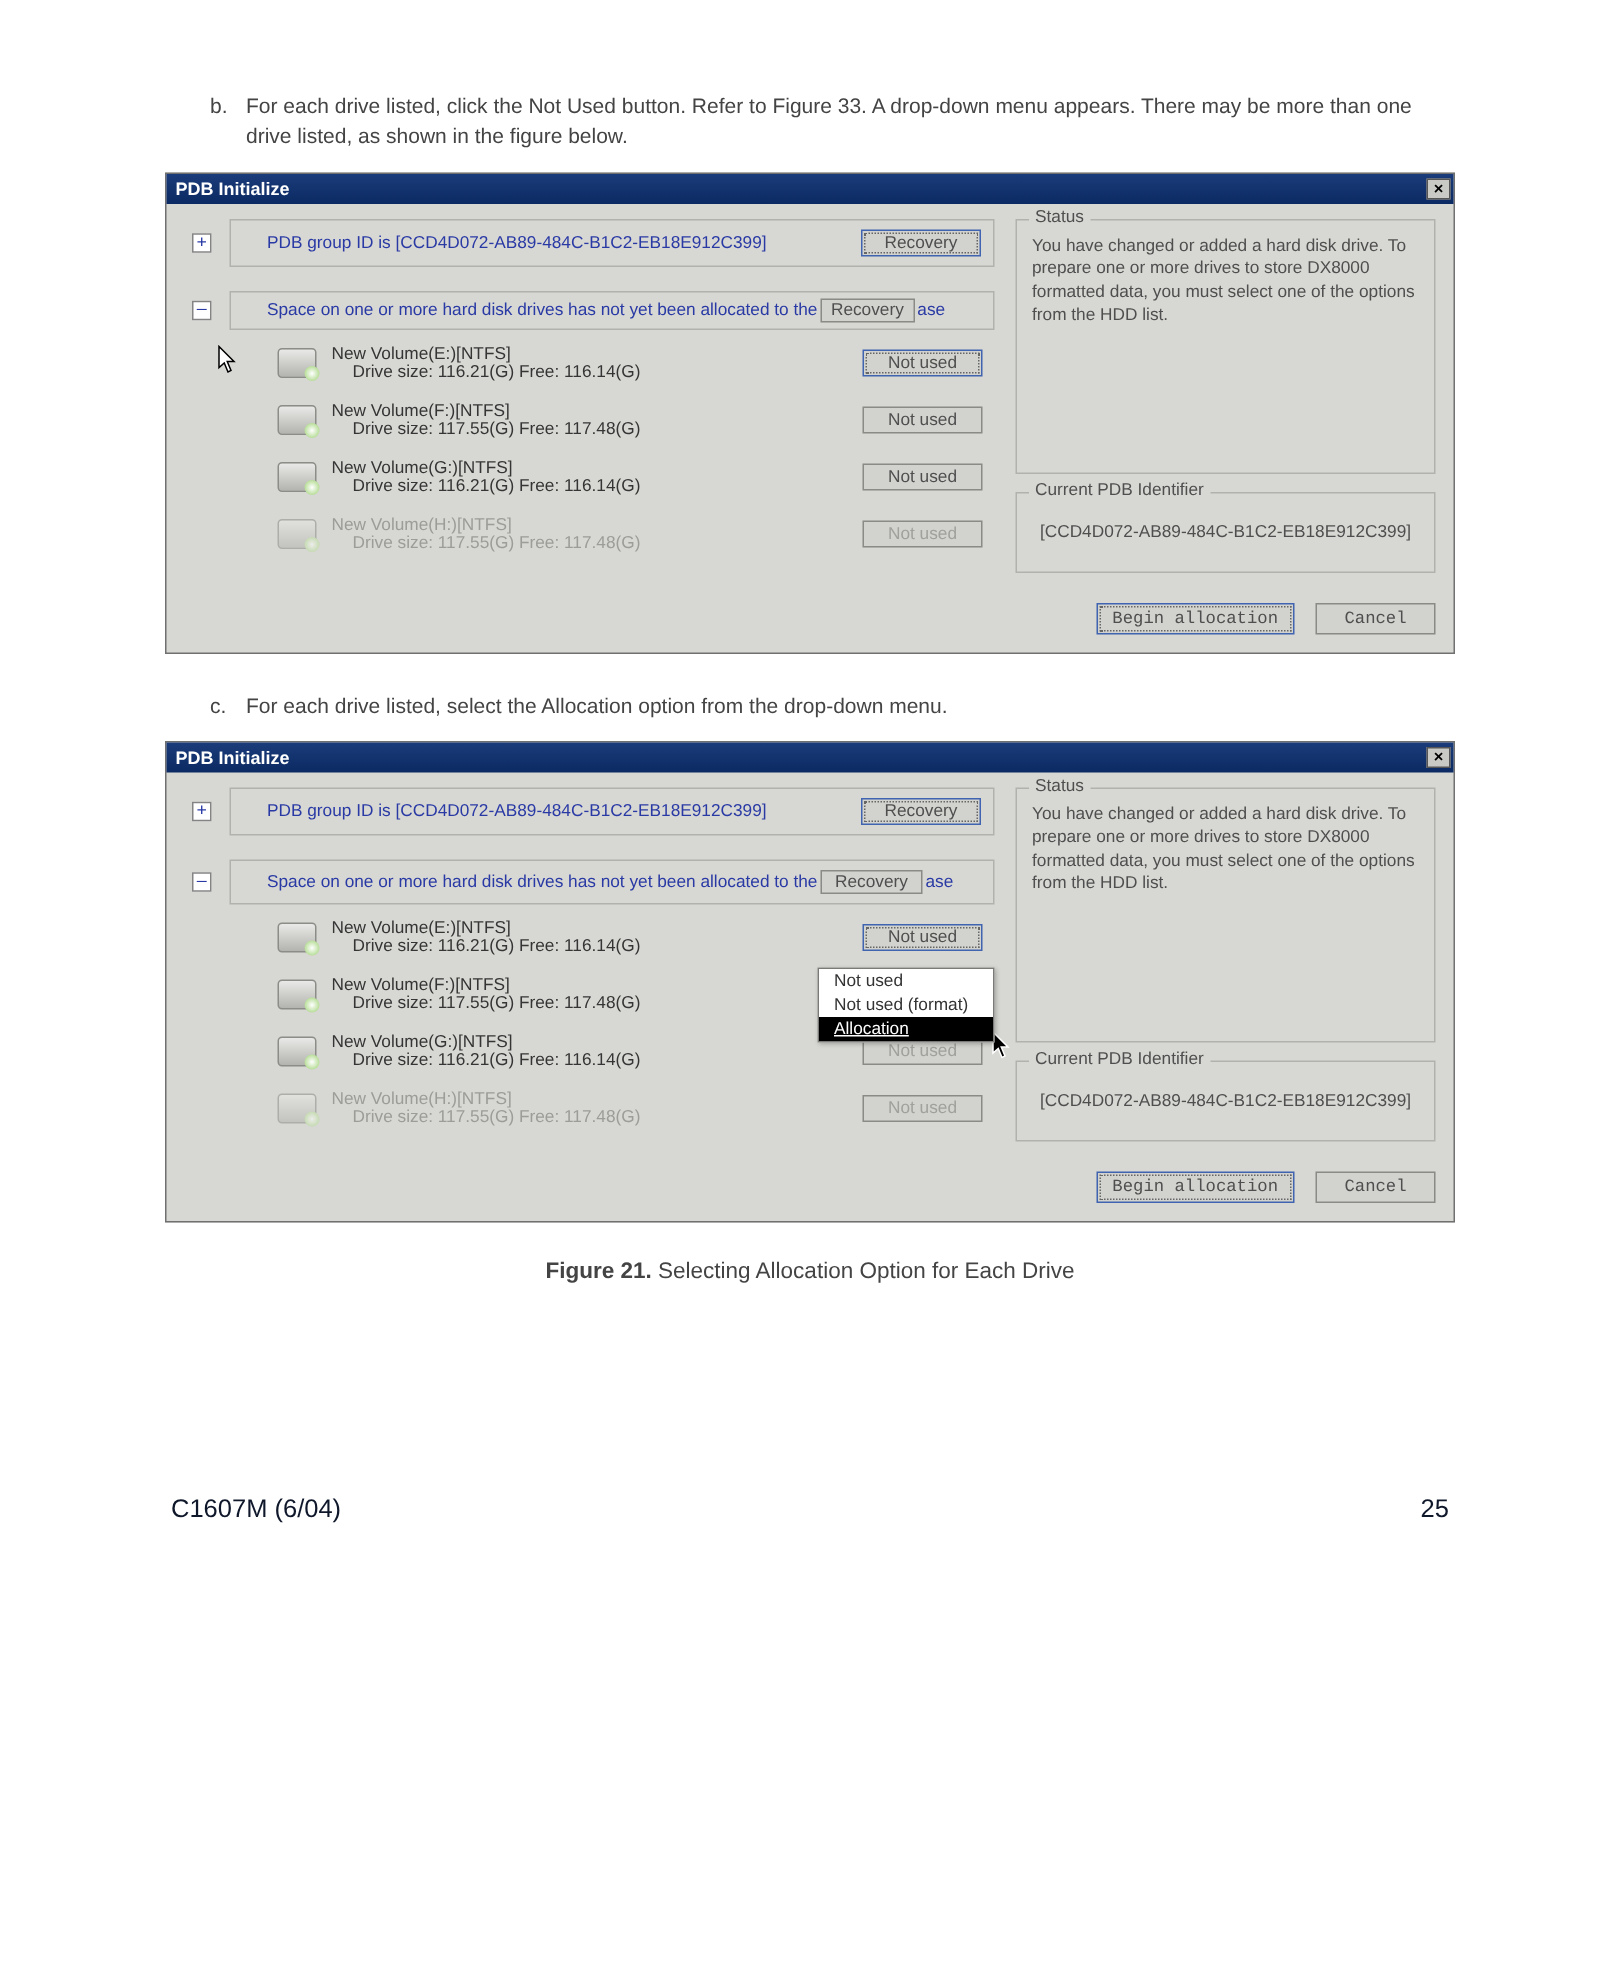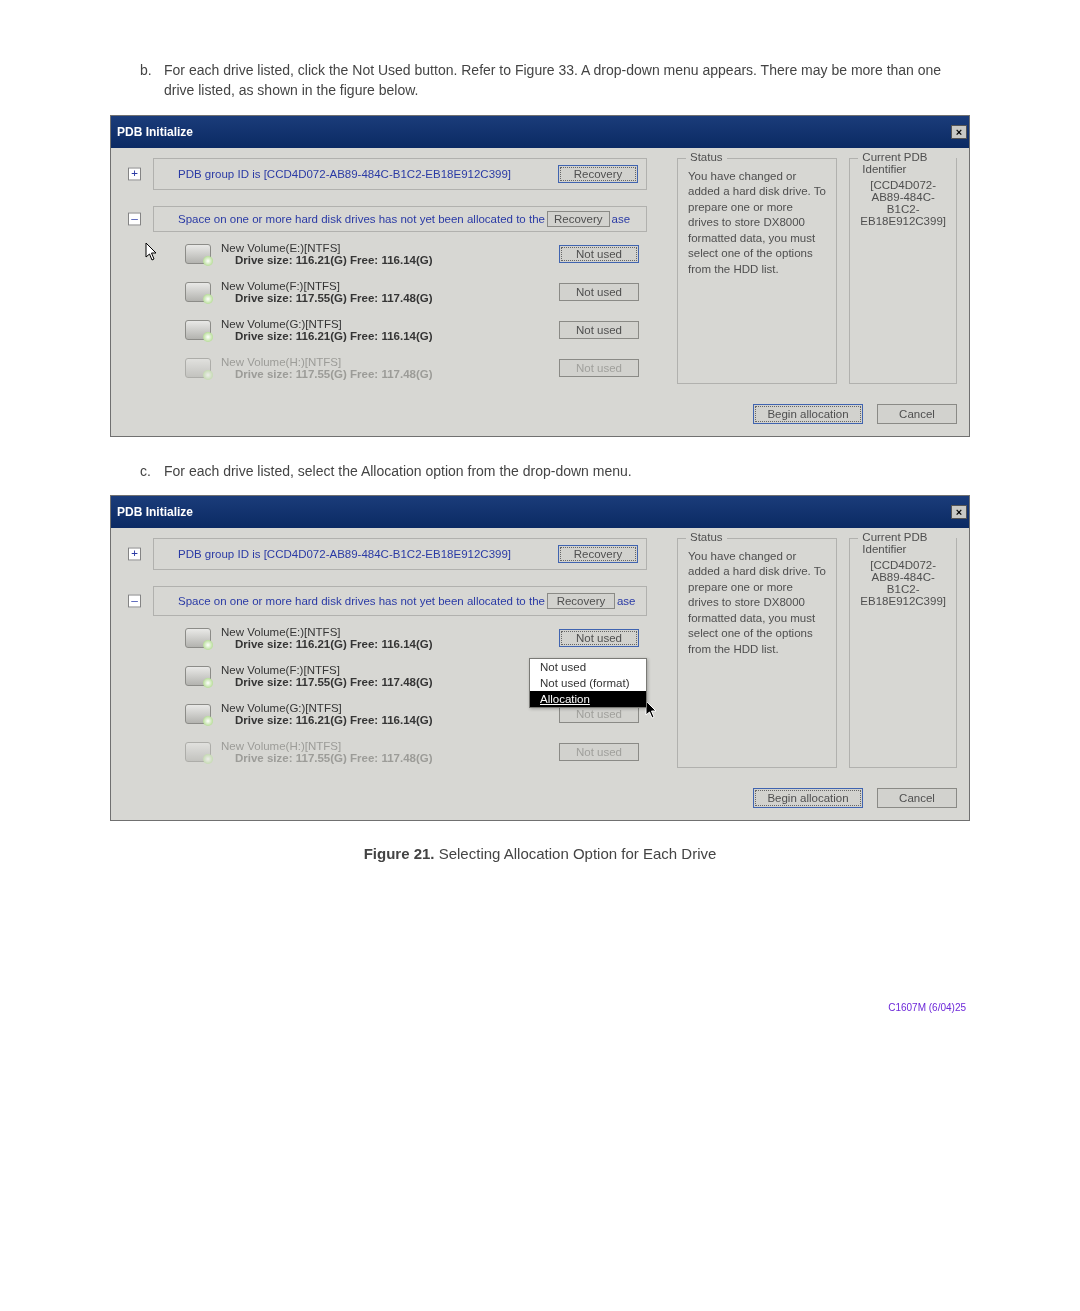--- a/index.html
+++ b/index.html
@@ -28,42 +28,42 @@
     color: #4f4f4f;
   }
   .titlebar {
     background: linear-gradient(#1b3c7a, #0b2a63);
     color: #fff;
     font-weight: bold;
     display: flex;
     align-items: center;
     justify-content: space-between;
     padding: 0 2px 0 6px;
-    height: 32px;
+    height: 20px;
     font-family: Tahoma, Arial, sans-serif;
     font-size: 12px;
   }
   .close-x {
     width: 16px; height: 14px;
     background: #c9c9c5;
     border: 1px solid #555;
     color: #000;
     font-weight: bold;
     font-size: 11px;
     text-align: center;
     line-height: 12px;
     font-family: Arial;
   }
   .client {
     display: flex;
     padding: 10px 12px 12px 12px;
     gap: 14px;
   }
   .left-col { flex: 1; position: relative; }
-  .right-col { width: 280px; display:flex; gap:12px;margin-left:16px;}
+  .right-col { width: 280px; display:flex; flex-direction:column; gap:12px;}
   .groupbox {
     border: 1px solid #b1b1ae;
     padding: 10px 10px 10px 10px;
     position: relative;
     background: #d7d7d3;
   }
   .groupbox .legend {
     position: absolute;
     top: -8px; left: 8px;
     background: #d7d7d3;
@@ -128,21 +128,21 @@
   }
   .drive-icon.disabled{ opacity:.55;}
   .drive-icon::after{
     content:"";
     position:absolute; right:-3px; bottom:-3px;
     width:10px;height:10px;border-radius:50%;
     background: radial-gradient(#fff,#9ad06e);
   }
   .drive-text { flex:1; color:#353535; }
   .drive-item.disabled .drive-text{ color:#9c9c98;}
-  .drive-sub { padding-left: 14px; font-weight: bold; }
+  .drive-sub { padding-left: 14px; }
 
   .cursor-arrow {
     position:absolute;
     width:16px; height:20px;
     pointer-events:none;
   }
   .cursor-arrow svg{display:block;}
 
   .dropdown {
     position:absolute;
@@ -151,26 +151,27 @@
     font-size:11.5px;
     box-shadow: 1px 1px 3px rgba(0,0,0,.25);
     z-index: 5;
   }
   .dropdown .opt { padding: 2px 26px 2px 10px; color:#333; white-space: nowrap;}
   .dropdown .opt.sel { background:#000000; color:#fff;text-decoration:underline; }
 
   .bottom-btns {
     display:flex; justify-content:flex-end; gap:14px;
     padding: 8px 12px 12px 0;
+    font-family: Liberation Mono, monospace;
   }
   .bottom-btns .row-btn { min-width: 110px; padding:3px 10px; }
 
   .footer {
-    display:flex; justify-content: flex-end;
-    font-size: 10px; color:#6d28d9;
+    display:flex; justify-content: space-between;
+    font-size: 17px; color:#0f172a;
     margin-top: 140px;
     padding: 0 4px;
   }
 </style>
 </head>
 <body>
 
 <div class="page">
 
   <div class="instr-row">

